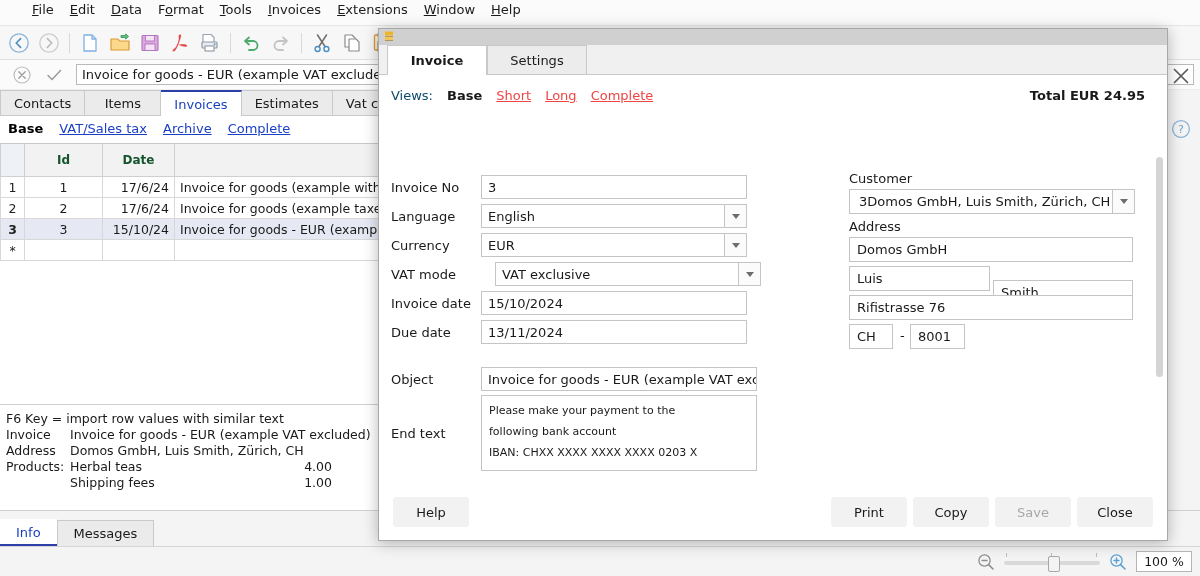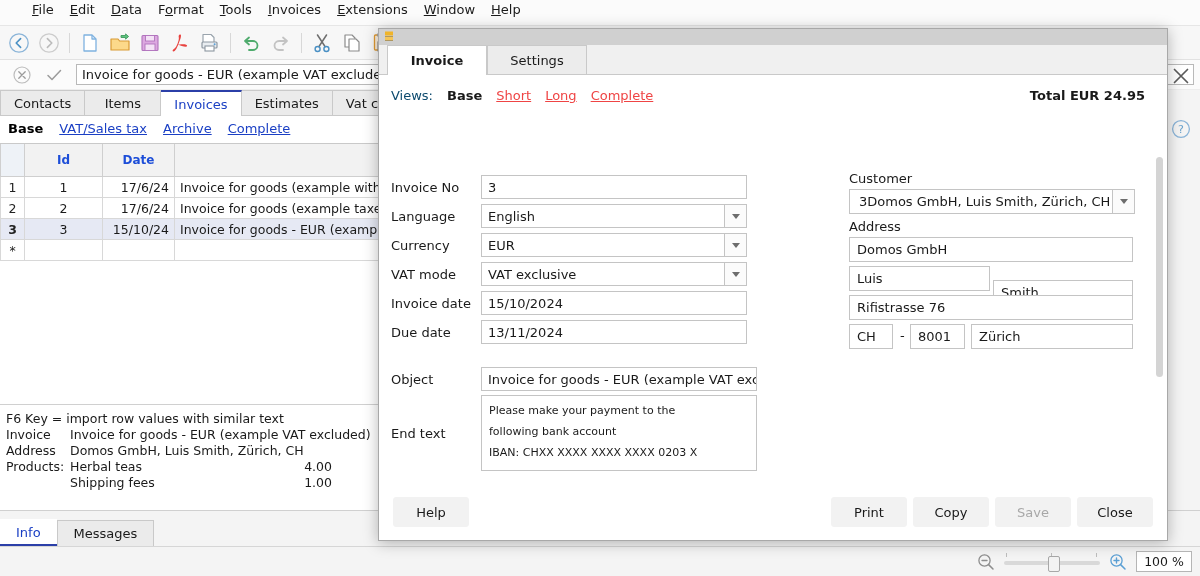--- a/index.html
+++ b/index.html
@@ -176,21 +176,21 @@
     width: 1200px;
     font-size: 12px;
   }
   table.grid th {
     background: #f2f2f2;
     border: 1px solid #cfcfcf;
     border-top: none;
     height: 32px;
     font-weight: bold;
     font-size: 12px;
-    color: #1d4ed8;
+    color: #14532d;
     padding: 0 4px;
   }
   table.grid th.corner { width: 24px; background: #eef2f7; }
   table.grid td {
     border: 1px solid #d8d8d8;
     height: 20px;
     padding: 0 5px;
     background: #fff;
     white-space: nowrap;
     overflow: hidden;
@@ -898,21 +898,21 @@
     <div class="frow" style="top:158px; width:366px;">
       <span class="flabel">Currency</span>
       <div class="combo">
         <div class="finput" style="width:244px;">EUR</div>
         <div class="arrow">
             <span class="caret"></span>
           </div>
       </div>
     </div>
 
-    <div class="frow" style="top:187px; width:366px;">
+    <div class="frow" style="top:187px; width:366px;gap:14px;">
       <span class="flabel">VAT mode</span>
       <div class="combo">
         <div class="finput" style="width:244px;">VAT exclusive</div>
         <div class="arrow">
             <span class="caret"></span>
           </div>
       </div>
     </div>
 
     <div class="frow" style="top:216px; width:366px;">
@@ -950,21 +950,20 @@
     </div>
 
     <span class="rlabel" style="left:470px; top:144px;">Address</span>
     <div class="rinput" style="left:470px; top:162px; width:284px;">Domos GmbH</div>
     <div class="rinput" style="left:470px; top:191px; width:141px;">Luis</div>
     <div class="rinput" style="left:614px; top:205px; width:140px;">Smith</div>
     <div class="rinput" style="left:470px; top:220px; width:284px;">Rifistrasse 76</div>
     <div class="rinput" style="left:470px; top:249px; width:44px;">CH</div>
     <span class="rlabel" style="left:521px; top:253px;">-</span>
     <div class="rinput" style="left:531px; top:249px; width:55px;">8001</div>
-    <div class="rinput" style="left:592px; top:249px; width:162px;">Zürich</div>
 
     <div id="dlg-scroll"></div>
 
     <div id="item-header">
       <div class="vline" style="left:44px"></div>
       <div class="vline" style="left:112px"></div>
       <div class="vline" style="left:522px"></div>
       <div class="vline" style="left:610px"></div>
       <div class="vline" style="left:683px"></div>
       <div class="vline" style="left:757px"></div>

